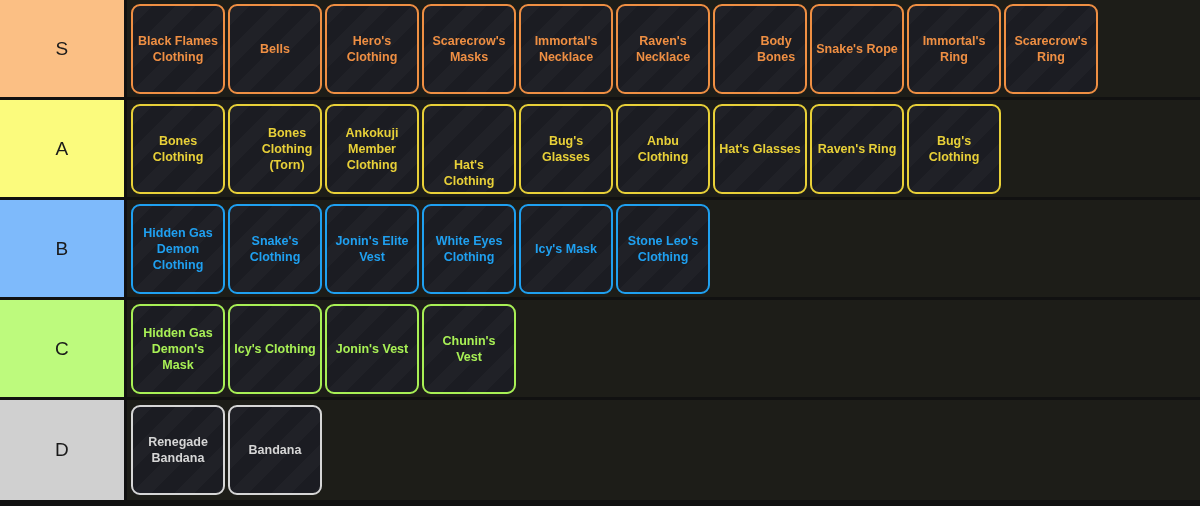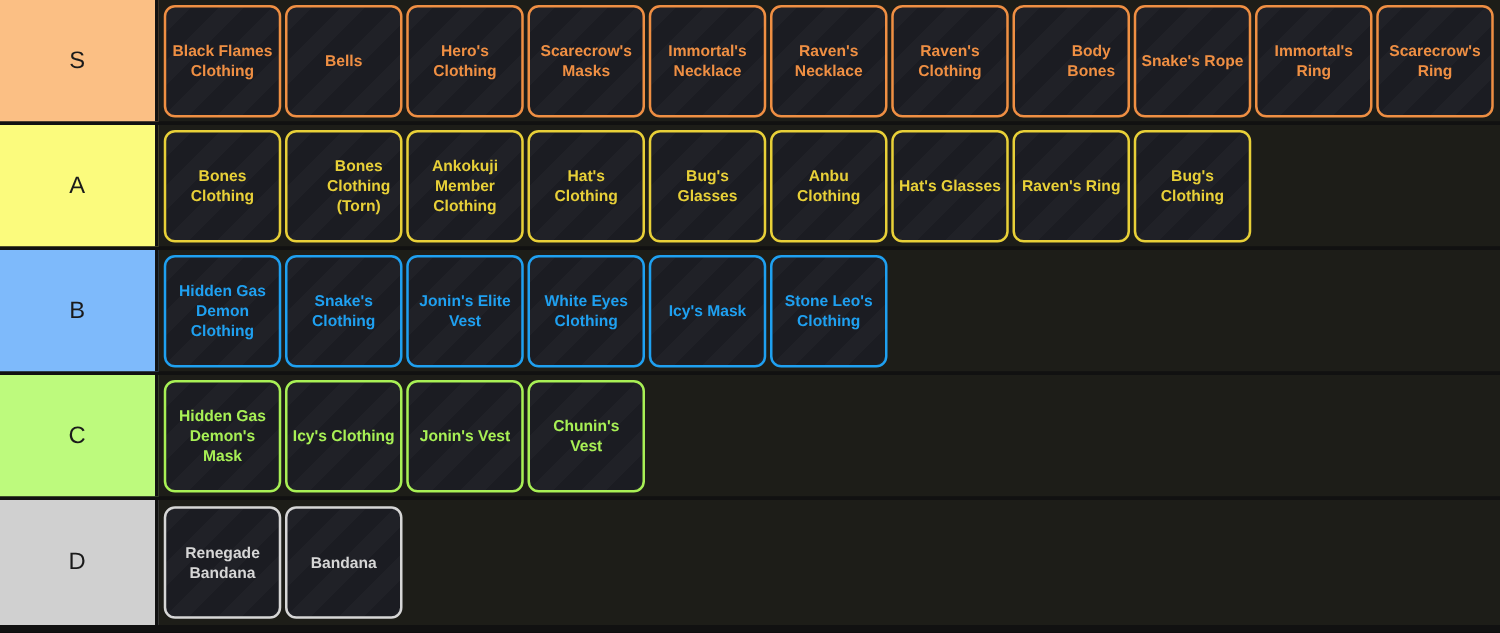--- a/index.html
+++ b/index.html
@@ -105,23 +105,20 @@
         </div>
         <div class="item-card" style="border-color: rgb(239, 143, 67); color: rgb(239, 143, 67);">
           <span class="item-label">Scarecrow's Masks</span>
         </div>
         <div class="item-card" style="border-color: rgb(239, 143, 67); color: rgb(239, 143, 67);">
           <span class="item-label">Immortal's Necklace</span>
         </div>
         <div class="item-card" style="border-color: rgb(239, 143, 67); color: rgb(239, 143, 67);">
           <span class="item-label">Raven's Necklace</span>
         </div>
-        <div class="item-card" style="border-color: rgb(239, 143, 67); color: rgb(239, 143, 67);">
-          <span class="item-label">Raven's Clothing</span>
-        </div>
         <div class="item-card" style="border-color: rgb(239, 143, 67); color: rgb(239, 143, 67); padding-left: 36px;">
           <span class="item-label">Body Bones</span>
         </div>
         <div class="item-card" style="border-color: rgb(239, 143, 67); color: rgb(239, 143, 67);">
           <span class="item-label">Snake's Rope</span>
         </div>
         <div class="item-card" style="border-color: rgb(239, 143, 67); color: rgb(239, 143, 67);">
           <span class="item-label">Immortal's Ring</span>
         </div>
         <div class="item-card" style="border-color: rgb(239, 143, 67); color: rgb(239, 143, 67);">
@@ -134,21 +131,21 @@
       <div class="tier-items">
         <div class="item-card" style="border-color: rgb(232, 208, 56); color: rgb(232, 208, 56);">
           <span class="item-label">Bones Clothing</span>
         </div>
         <div class="item-card" style="border-color: rgb(232, 208, 56); color: rgb(232, 208, 56); padding-left: 28px;">
           <span class="item-label">Bones Clothing (Torn)</span>
         </div>
         <div class="item-card" style="border-color: rgb(232, 208, 56); color: rgb(232, 208, 56);">
           <span class="item-label">Ankokuji Member Clothing</span>
         </div>
-        <div class="item-card" style="border-color: rgb(232, 208, 56); color: rgb(232, 208, 56);">
+        <div class="item-card" style="border-color: rgb(232, 208, 56); color: rgb(232, 208, 56); align-items: flex-end;">
           <span class="item-label">Hat's Clothing</span>
         </div>
         <div class="item-card" style="border-color: rgb(232, 208, 56); color: rgb(232, 208, 56);">
           <span class="item-label">Bug's Glasses</span>
         </div>
         <div class="item-card" style="border-color: rgb(232, 208, 56); color: rgb(232, 208, 56);">
           <span class="item-label">Anbu Clothing</span>
         </div>
         <div class="item-card" style="border-color: rgb(232, 208, 56); color: rgb(232, 208, 56);">
           <span class="item-label">Hat's Glasses</span>

